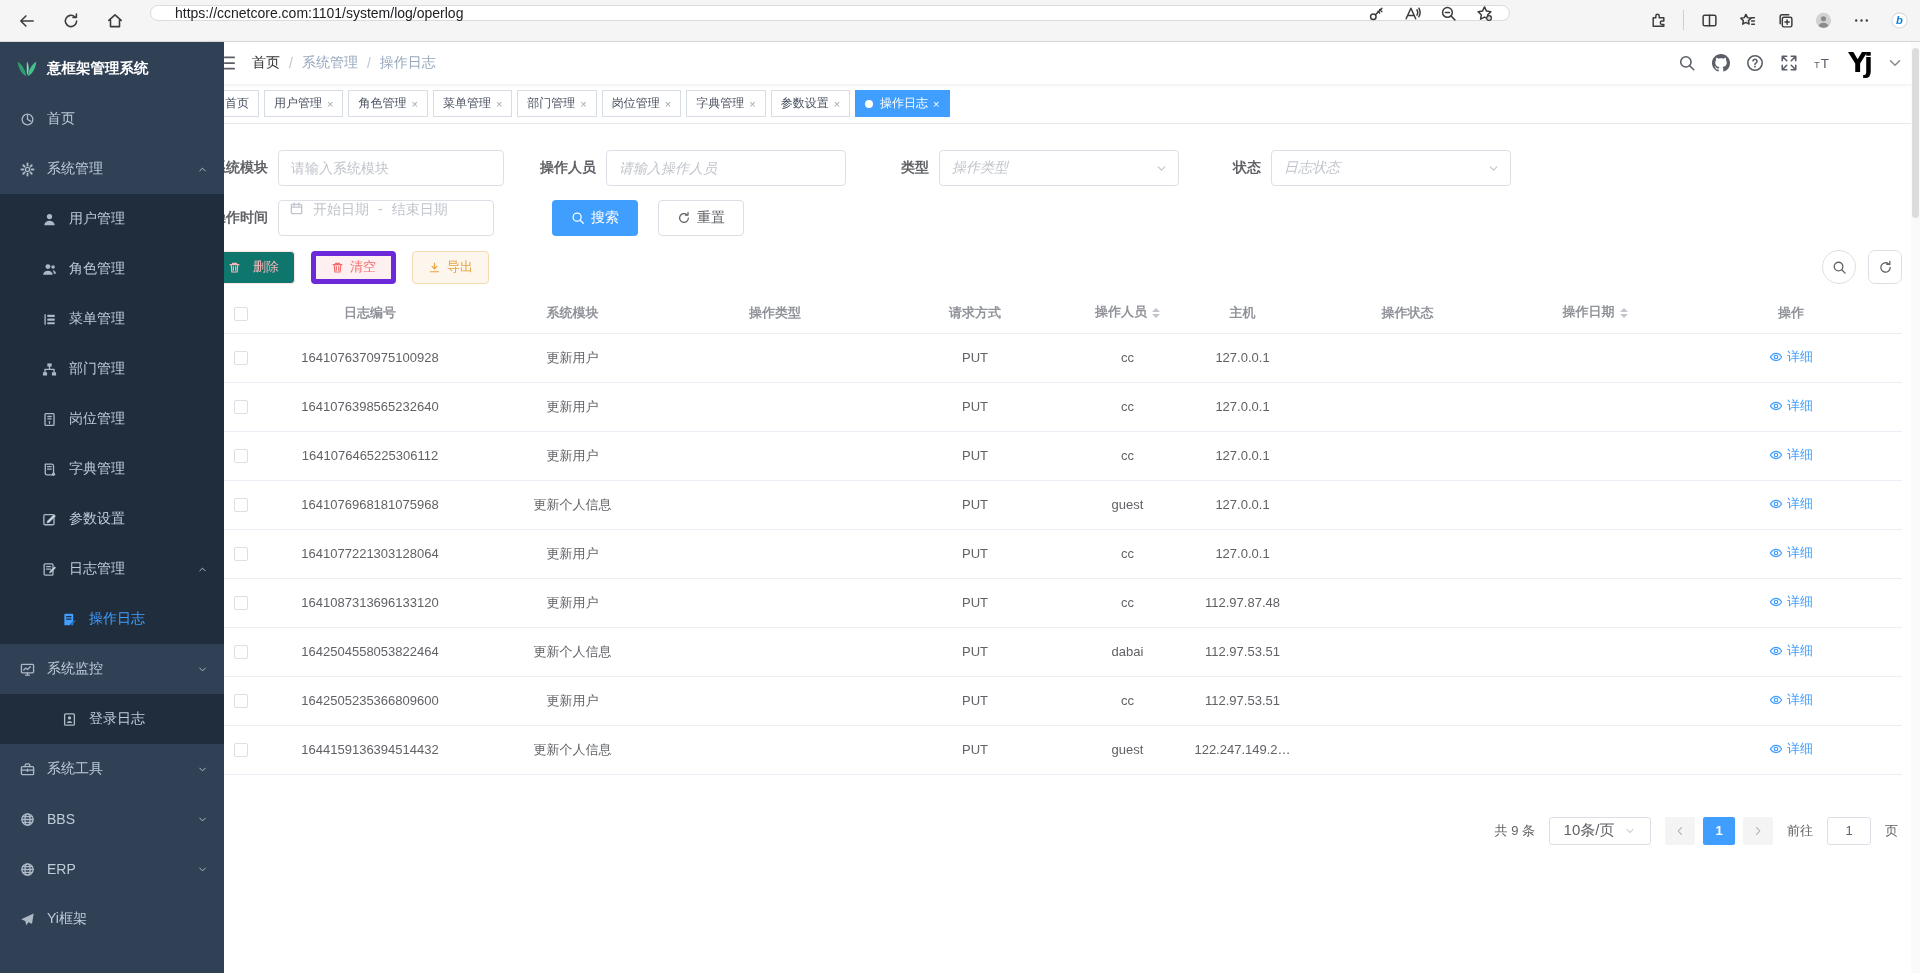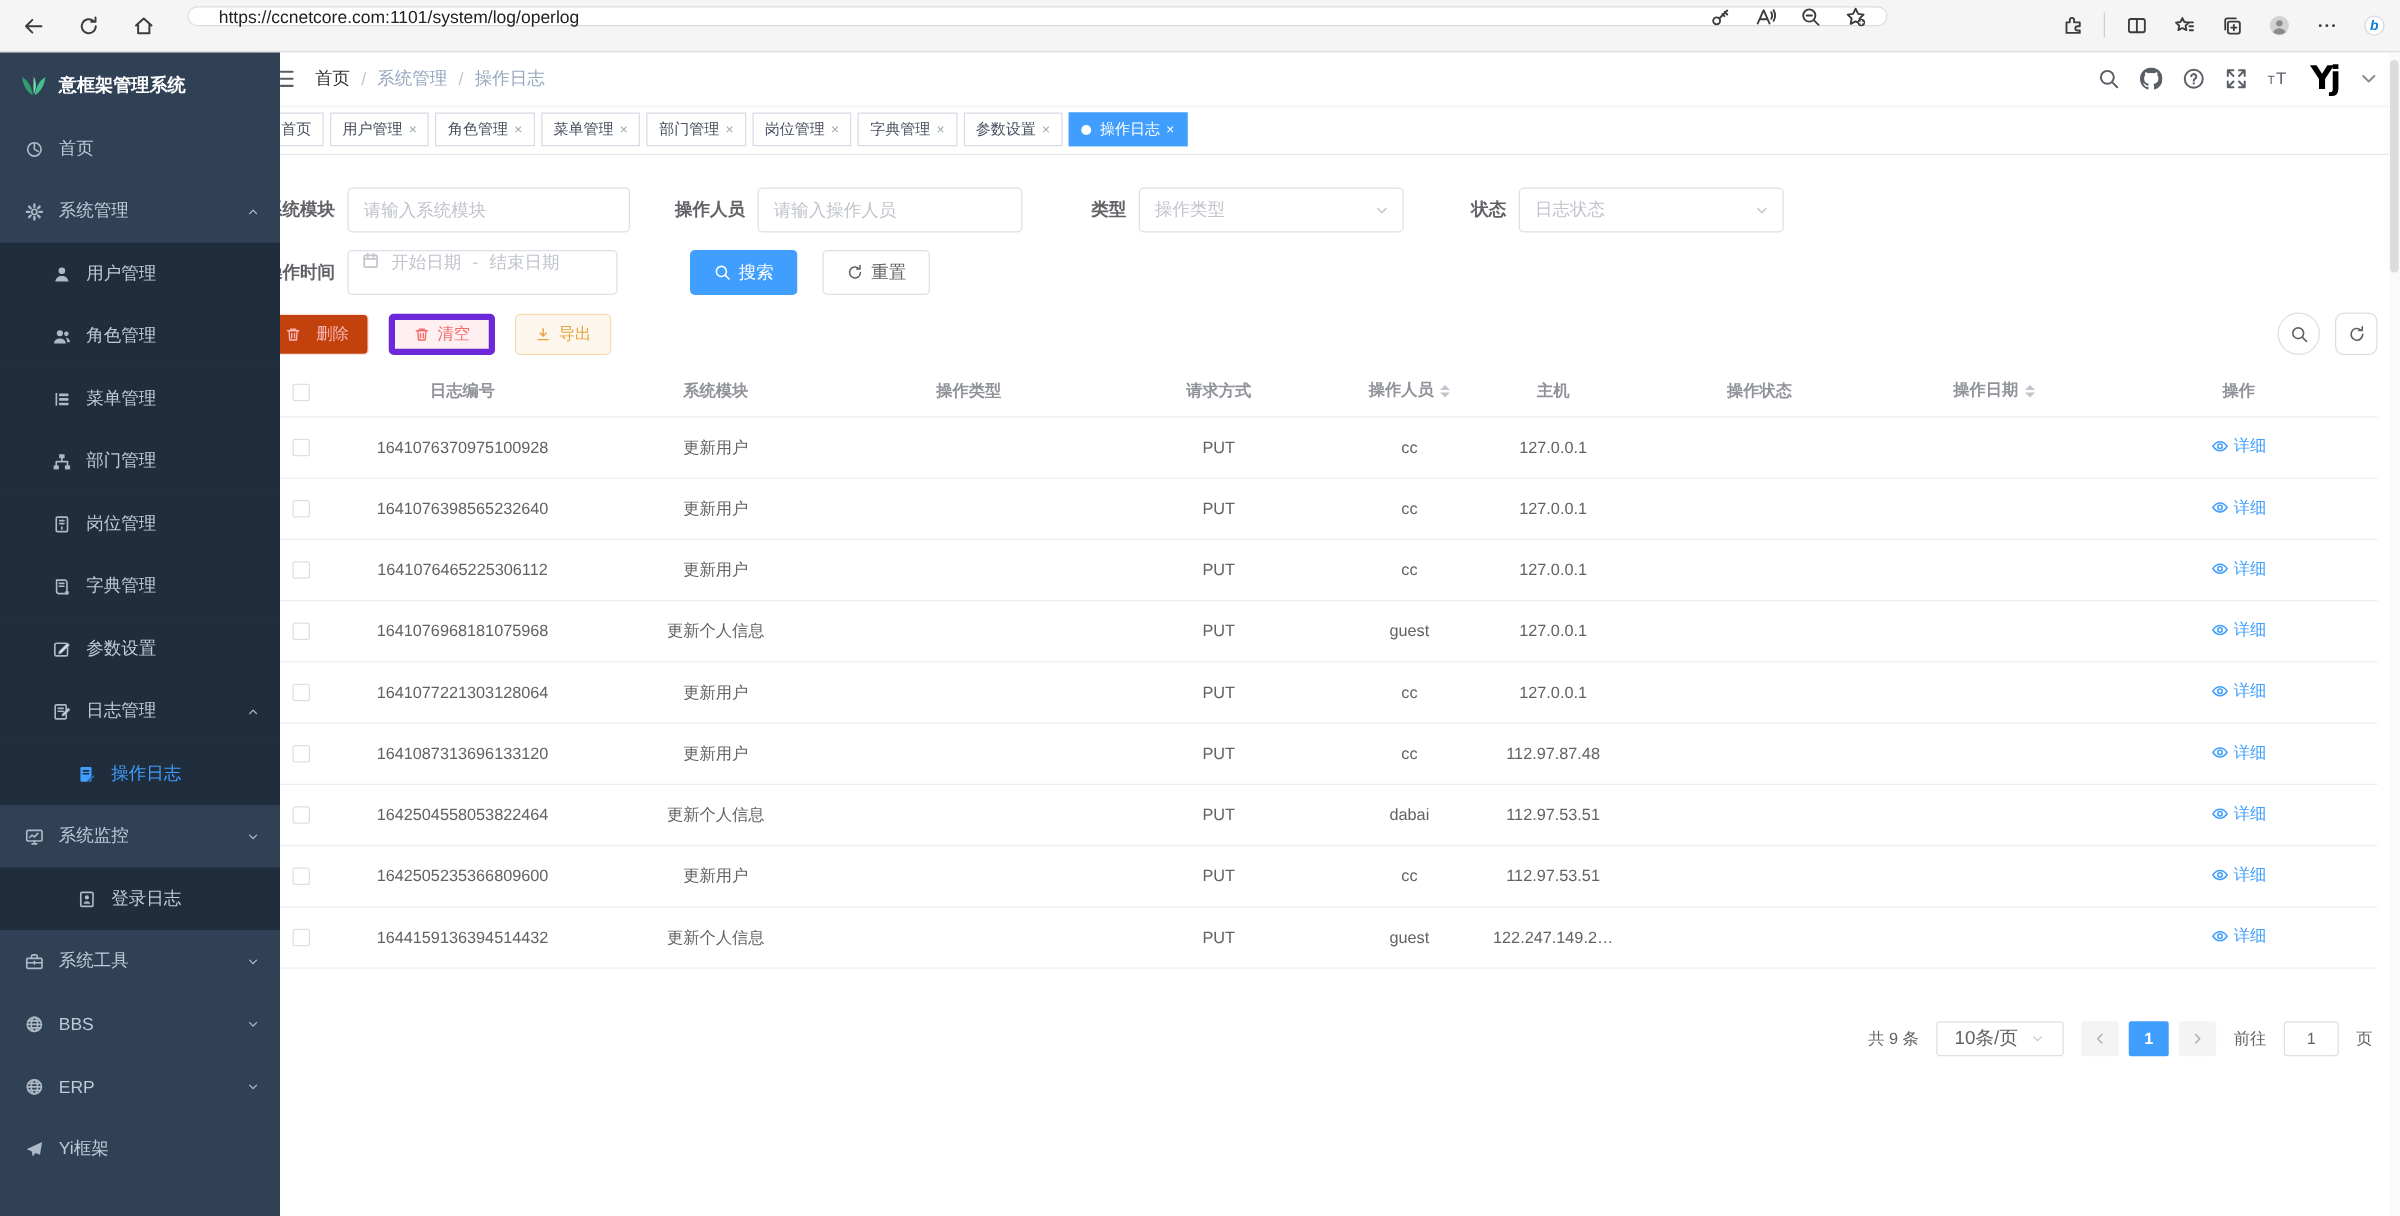--- a/index.html
+++ b/index.html
@@ -50,34 +50,34 @@
   .tab.active { background:#409eff; border-color:#409eff; color:#fff; }
   .tab.active .x { color:#fff; }
   .tab.active::before { content:''; width:8px; height:8px; border-radius:50%; background:#fff; margin-right:2px; }
 
   
   .content { position:absolute; left:200px; top:124px; right:0; bottom:0; background:#fff; padding:26px 18px 0 12px; }
   .filter-row { display:flex; align-items:center; height:36px; margin-bottom:14px; font-size:14px; }
   .f-label { font-weight:700; color:#606266; margin-right:10px; white-space:nowrap; }
   .inp { height:36px; border:1px solid #dcdfe6; border-radius:4px; padding:0 12px; font-size:14px; color:#606266; background:#fff; outline:none; }
   .inp::placeholder { color:#c0c4cc; }
-  .w226 { width:226px; } .w240 { width:212px; }
+  .w226 { width:226px; } .w240 { width:240px;font-style:italic; }
   .sel { height:36px; border:1px solid #dcdfe6; border-radius:4px; padding:0 10px 0 12px; display:flex; align-items:center; justify-content:space-between; color:#c0c4cc; font-size:14px; background:#fff; cursor:pointer; }
   .sel .ic { color:#c0c4cc; font-size:13px; }
   .g2 { margin-left:36px; } .g3 { margin-left:55px; } .g4 { margin-left:54px; }
   .date-range { width:216px; height:36px; border:1px solid #dcdfe6; border-radius:4px; display:flex; align-items:flex-start; gap:9px; padding:0 10px; color:#c0c4cc; font-size:14px; cursor:pointer; }
   .date-range .ic { font-size:15px; }
   .btn { height:36px; border-radius:4px; padding:0 18px; font-size:14px; display:inline-flex; align-items:center; gap:6px; border:1px solid transparent; cursor:pointer; background:#fff; }
   .btn .ic { font-size:14px; }
   .btn-primary { background:#409eff; color:#fff; margin-left:58px; }
   .btn-plain { border-color:#dcdfe6; color:#606266; margin-left:20px; }
 
   .toolbar { display:flex; align-items:center; margin-bottom:9px; }
   .btn-sm { height:33px; padding:0 15px; font-size:13px; border-radius:4px; display:inline-flex; align-items:center; gap:6px; cursor:pointer; }
-  .btn-del { background:#c2410c; border:1px solid #fde2e2; color:#fab6b6; cursor:not-allowed;gap:12px; }
+  .btn-del { background:#0f766e; border:1px solid #fde2e2; color:#fab6b6; cursor:not-allowed;gap:12px; }
   .btn-clear { background:#fef0f0; border:5px solid #6d28d9; color:#f56c6c; margin-left:16px; }
   .btn-exp { background:#fdf6ec; border:1px solid #f5dab1; color:#e6a23c; margin-left:16px; }
   .tool-icons { margin-left:auto; display:flex; gap:12px; align-items:center; }
   .tc { width:34px; height:34px; border:1px solid #dcdfe6; display:flex; align-items:center; justify-content:center; color:#606266; background:#fff; font-size:15px; cursor:pointer; }
   .tc.round { border-radius:50%; }
   .tc.sq { border-radius:7px; }
 
   
   table.log-table { width:100%; border-collapse:collapse; table-layout:fixed; }
   .log-table th { height:40px; font-size:13px; color:#909399; font-weight:700; border-bottom:1px solid #ebeef5; text-align:center; white-space:nowrap; }

